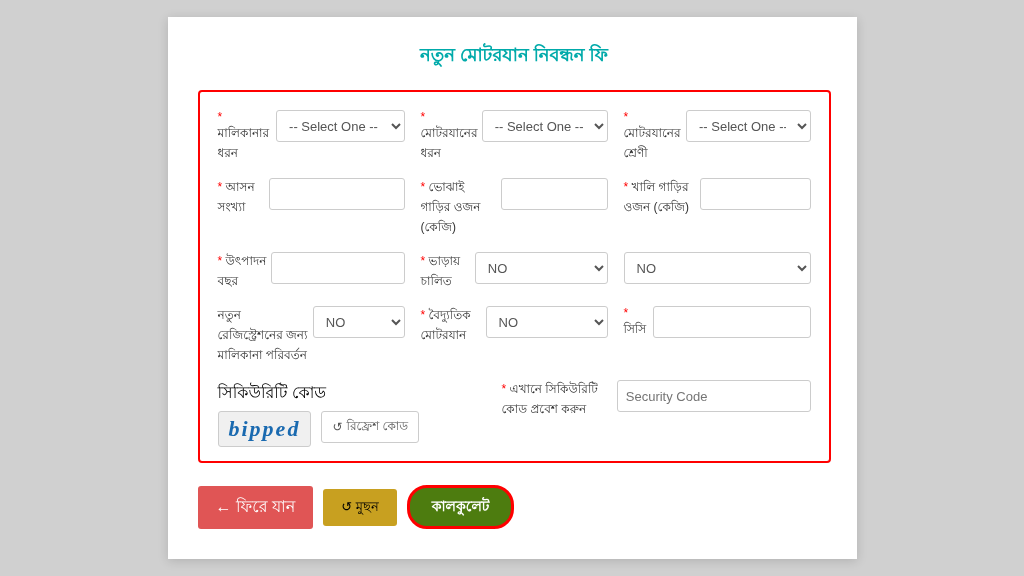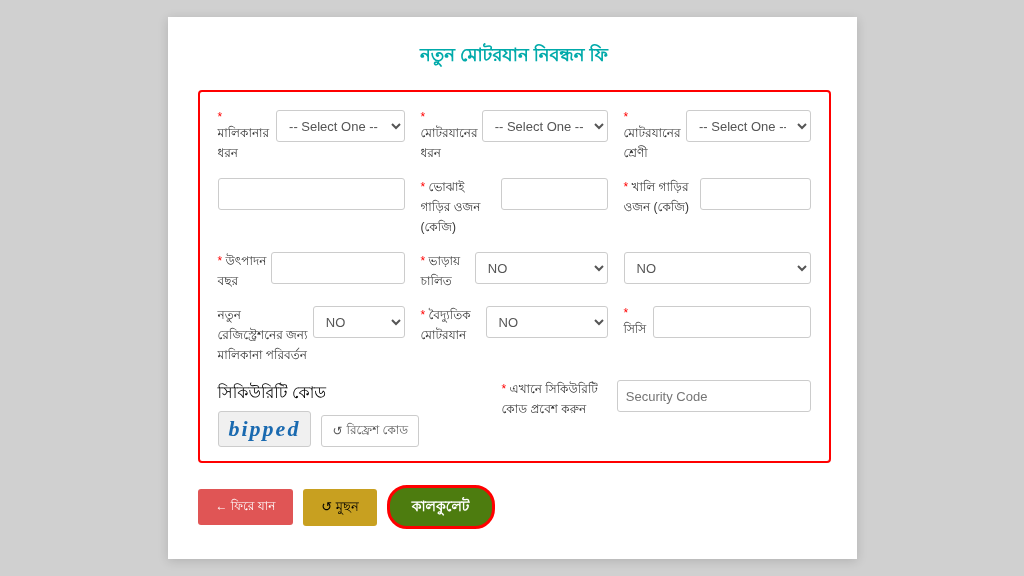--- a/index.html
+++ b/index.html
@@ -69,21 +69,21 @@
     }
     .security-left {
       flex: 0 0 auto;
       width: 260px;
     }
     .security-right {
       flex: 1;
     }
     .captcha-row {
       display: flex;
-      align-items: flex-end;
+      align-items: flex-start;
       gap: 10px;
       margin-top: 4px;
     }
     .captcha-img {
       background: #f0f0f0;
       border: 1px solid #ccc;
       border-radius: 3px;
       padding: 4px 10px;
       font-size: 22px;
       font-weight: bold;
@@ -111,21 +111,21 @@
       gap: 10px;
       margin-top: 22px;
       align-items: center;
     }
     .btn-back {
       background: #e05555;
       color: #fff;
       border: none;
       border-radius: 3px;
       padding: 8px 18px;
-      font-size: 12px;
+      font-size: 16px;
       cursor: pointer;
     }
     .btn-reset {
       background: #c8a020;
       color: #000000;
       border: none;
       border-radius: 3px;
       padding: 8px 18px;
       font-size: 13px;
       cursor: pointer;
@@ -174,20 +174,24 @@
           <span>মোটরযানের শ্রেণী</span>
         </label>
         <select>
           <option>-- Select One --</option>
         </select>
       </div>
     </div>
 
     <div class="form-row">
       <div class="form-group">
+        <label>
+          <span class="required">*</span>
+          <span>আসন সংখ্যা</span>
+        </label>
         <input type="text" style="">
       </div>
       <div class="form-group">
         <label>
           <span class="required">*</span>
           <span>ভোঝাই গাড়ির ওজন (কেজি)</span>
         </label>
         <input type="text" style="">
       </div>
       <div class="form-group">

